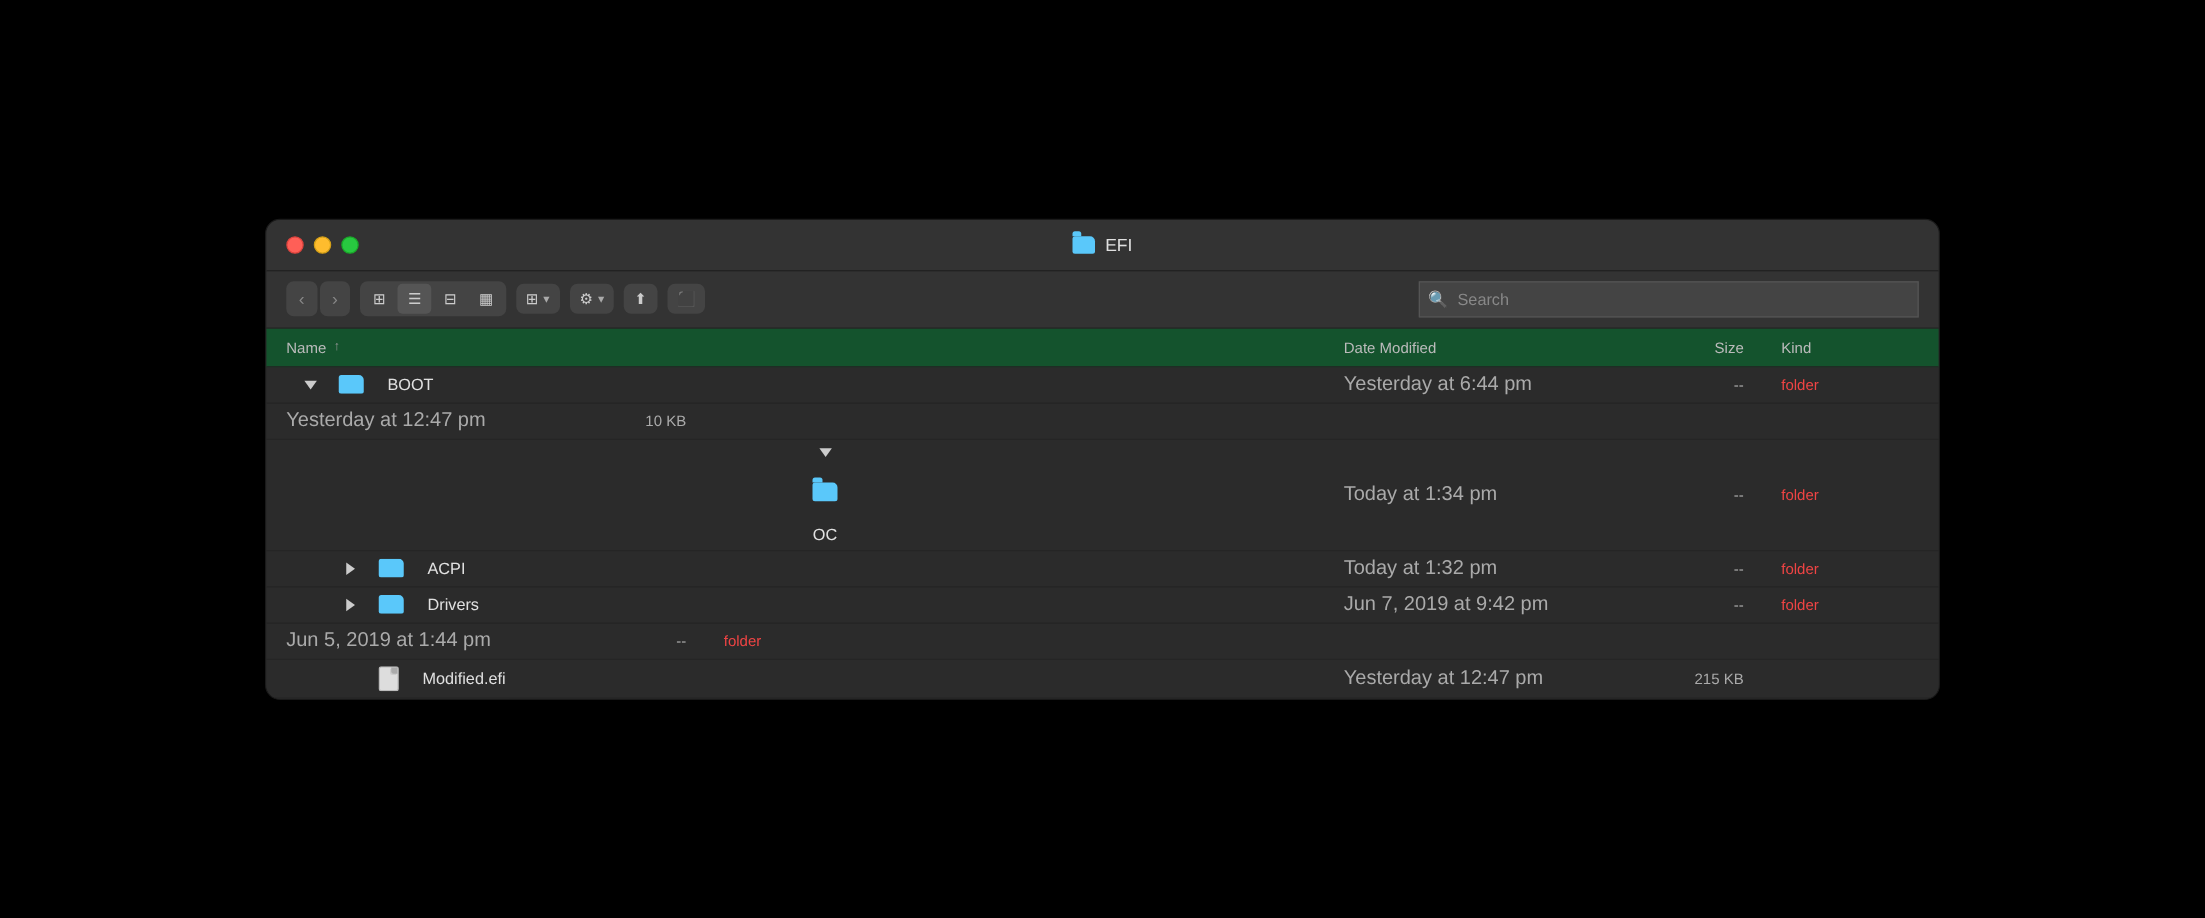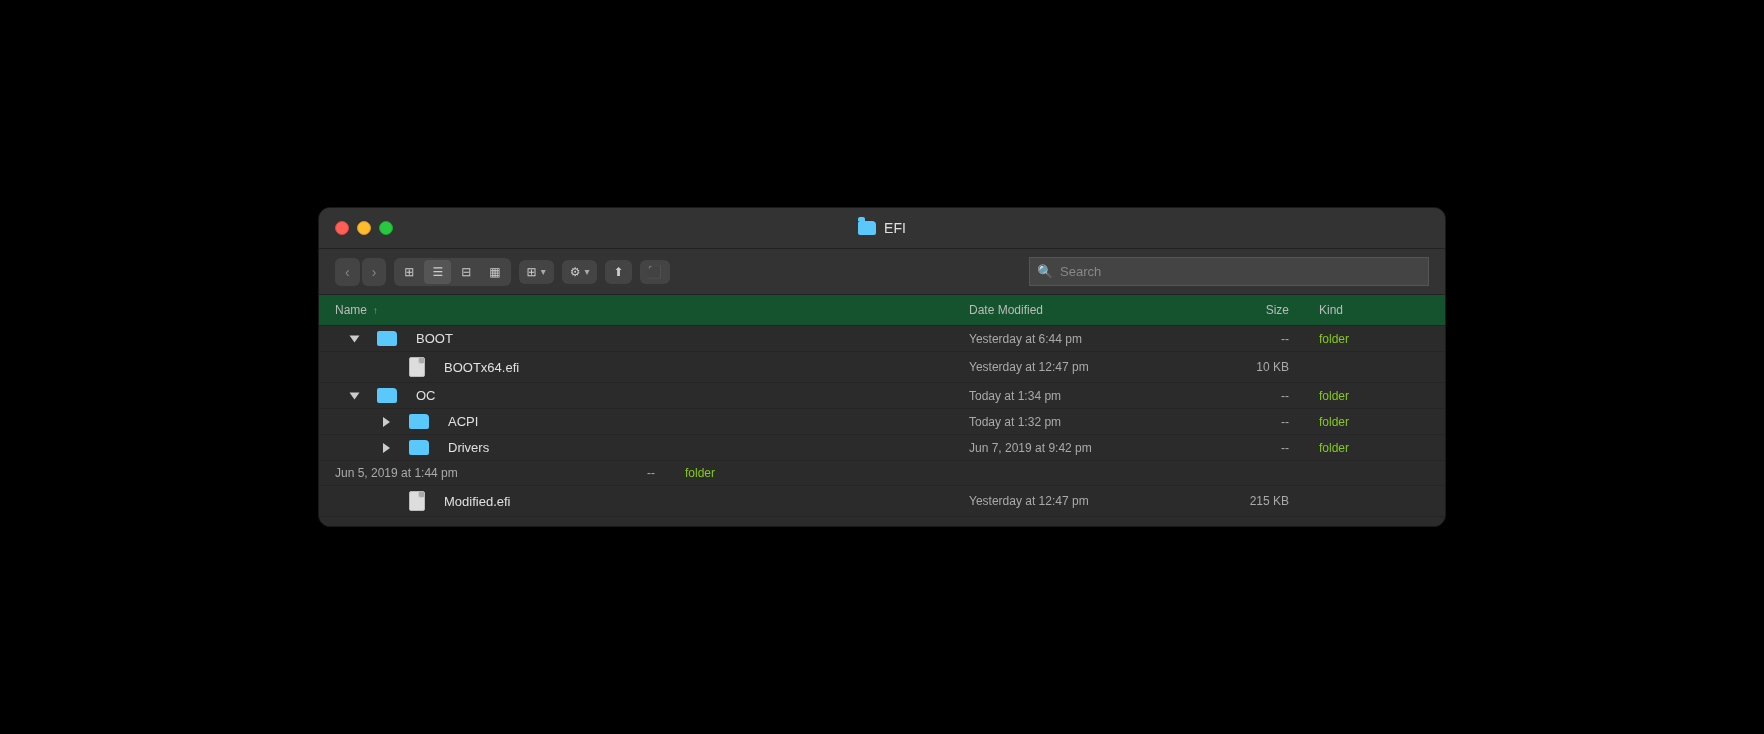--- a/index.html
+++ b/index.html
@@ -5,21 +5,21 @@
     * { box-sizing: border-box; margin: 0; padding: 0; }
     body {
       background: #000;
       display: flex;
       justify-content: center;
       align-items: center;
       min-height: 100vh;
       font-family: -apple-system, BlinkMacSystemFont, "Helvetica Neue", Arial, sans-serif;
     }
     .window {
-      width: 1128px;
+      width: 1340px;
       background: #2b2b2b;
       border-radius: 12px;
       overflow: hidden;
       border: 1px solid #1a1a1a;
       box-shadow: 0 20px 60px rgba(0,0,0,0.8);
     }
     
     .titlebar {
       display: flex;
       align-items: center;
@@ -236,23 +236,23 @@
       content: '';
       position: absolute;
       top: 0;
       right: 0;
       width: 5px;
       height: 5px;
       background: #aaa;
       border-bottom-left-radius: 2px;
       box-shadow: -1px 1px 0 #ccc;
     }
-    .row-date { width: 220px; color: #aaa; font-size: 12px; }
+    .row-date { width: 220px; color: #aaa; font-size: 16px; }
     .row-size { width: 120px; text-align: right; padding-right: 20px; color: #aaa; font-size: 12px; }
-    .row-kind { width: 120px; padding-left: 10px; color: #84cc16; font-size: 12px; }
+    .row-kind { width: 120px; padding-left: 10px; color: #ef4444; font-size: 12px; }
   </style>
 </head>
 <body>
 
 <div class="window">
 
   <div class="titlebar">
     <div class="traffic-lights">
       <div class="traffic-light tl-close"></div>
       <div class="traffic-light tl-minimize"></div>
@@ -324,31 +324,26 @@
     <div class="row-name" style="padding-left: 16px;">
       <span class="triangle expanded"></span>
       <span class="folder-icon"></span>
       <span>BOOT</span>
     </div>
     <div class="row-date">Yesterday at 6:44 pm</div>
     <div class="row-size">--</div>
     <div class="row-kind">folder</div>
   </div>
       <div class="file-row">
-    <div class="row-name" style="padding-left: 48px;">
-      <span class="triangle placeholder"></span>
-      <span class="file-icon"></span>
-      <span>BOOTx64.efi</span>
-    </div>
     <div class="row-date">Yesterday at 12:47 pm</div>
     <div class="row-size">10 KB</div>
     <div class="row-kind"></div>
   </div>
       <div class="file-row">
-    <div class="row-name" style="padding-left: 16px;">
+    <div class="row-name" style="padding-left: 16px; flex-direction: column;">
       <span class="triangle expanded"></span>
       <span class="folder-icon"></span>
       <span>OC</span>
     </div>
     <div class="row-date">Today at 1:34 pm</div>
     <div class="row-size">--</div>
     <div class="row-kind">folder</div>
   </div>
       <div class="file-row">
     <div class="row-name" style="padding-left: 48px;">

